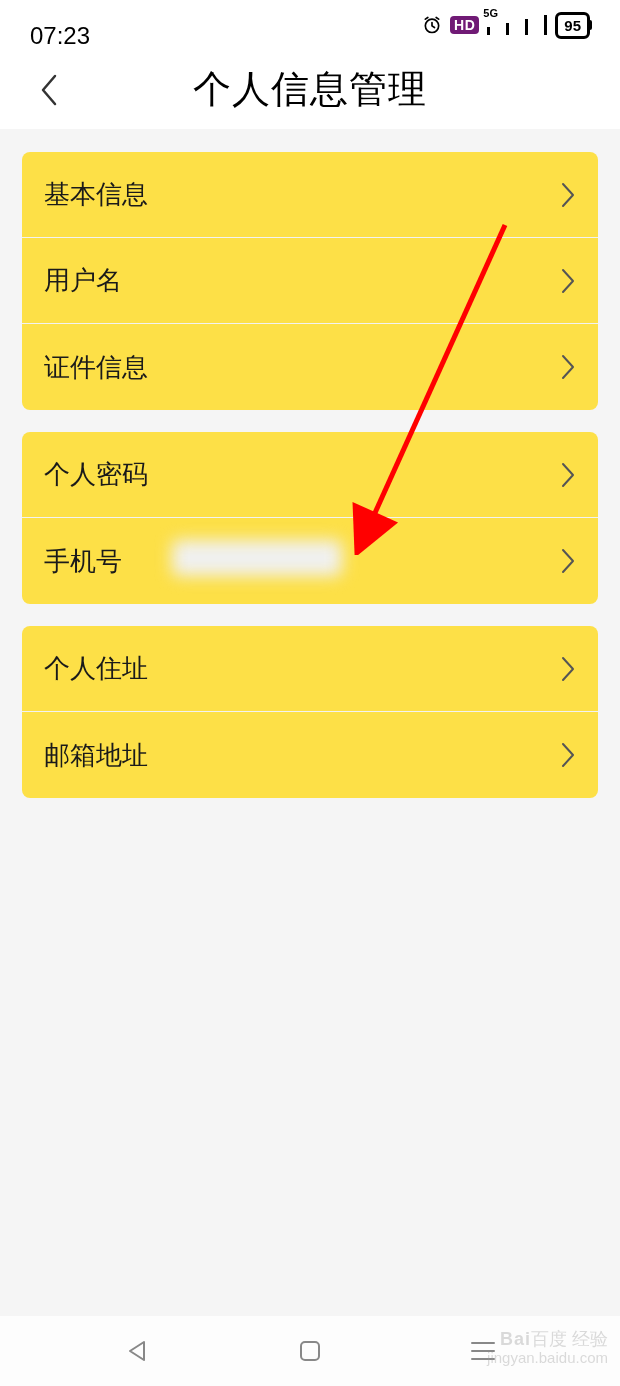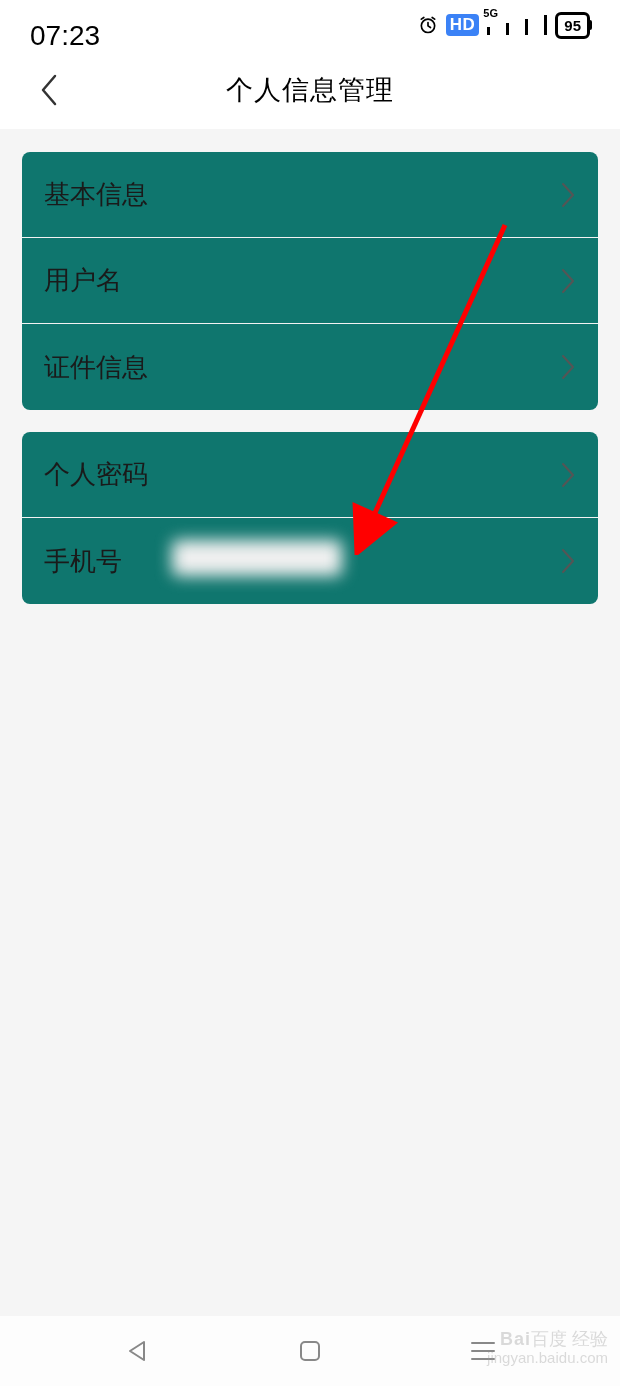--- a/index.html
+++ b/index.html
@@ -13,35 +13,35 @@
     }
     .status-bar {
       height: 50px;
       background: #fff;
       display: flex;
       align-items: center;
       justify-content: space-between;
       padding: 0 30px;
     }
     .status-time {
-      font-size: 28px;
+      font-size: 24px;
       font-weight: 500;
       color: #000;
       margin-top: 22px;
     }
     .status-icons {
       display: flex;
       align-items: center;
       gap: 8px;
     }
     .alarm-icon { width: 20px; height: 20px; }
     .hd-badge {
-      background: #3b82f6;
+      background: #701a75;
       color: #fff;
-      font-size: 17px;
+      font-size: 14px;
       font-weight: 700;
       padding: 1px 4px;
       border-radius: 4px;
       letter-spacing: 0.5px;
     }
     .signal-block { display: flex; align-items: flex-end; gap: 16px; position: relative; }
     .signal-5g {
       font-size: 11px;
       font-weight: 700;
       position: absolute;
@@ -82,28 +82,28 @@
       width: 40px;
       height: 40px;
       display: flex;
       align-items: center;
       justify-content: center;
       cursor: pointer;
     }
     .page-title {
       flex: 1;
       text-align: center;
-      font-size: 27px;
+      font-size: 38px;
       font-weight: 500;
       color: #000;
       letter-spacing: 1px;
     }
     .content { padding: 22px 22px 0; }
     .group {
-      background: #0f766e;
+      background: #fde047;
       border-radius: 8px;
       margin-bottom: 22px;
       overflow: hidden;
       font-family: Liberation Mono, monospace;
     }
     .row {
       height: 86px;
       display: flex;
       align-items: center;
       padding: 0 22px;
@@ -238,20 +238,34 @@
     </div>
     <div class="row">
       <span class="row-label">手机号</span>
       <span class="row-value"><span class="blurred"></span></span>
       <svg class="chevron" width="16" height="28" viewBox="0 0 16 28">
           <path d="M3 3 L13 14 L3 25" stroke="#555" stroke-width="2" fill="none" stroke-linecap="round" stroke-linejoin="round"></path>
         </svg>
     </div>
   </div>
 
+  <div class="group">
+    <div class="row">
+      <span class="row-label">个人住址</span>
+      <svg class="chevron" width="16" height="28" viewBox="0 0 16 28">
+          <path d="M3 3 L13 14 L3 25" stroke="#555" stroke-width="2" fill="none" stroke-linecap="round" stroke-linejoin="round"></path>
+        </svg>
+    </div>
+    <div class="row">
+      <span class="row-label">邮箱地址</span>
+      <svg class="chevron" width="16" height="28" viewBox="0 0 16 28">
+          <path d="M3 3 L13 14 L3 25" stroke="#555" stroke-width="2" fill="none" stroke-linecap="round" stroke-linejoin="round"></path>
+        </svg>
+    </div>
+  </div>
 
 </div>
 
 <svg class="arrow-annotation" style="left:345px; top:215px;" width="180" height="340">
   <defs>
     <marker id="arrowhead" markerWidth="12" markerHeight="12" refX="6" refY="6" orient="auto">
       <path d="M1 1 L11 6 L1 11 Z" fill="#ff0000"></path>
     </marker>
   </defs>
   <line x1="160" y1="10" x2="20" y2="320" stroke="#ff0000" stroke-width="5" marker-end="url(#arrowhead)"></line>

